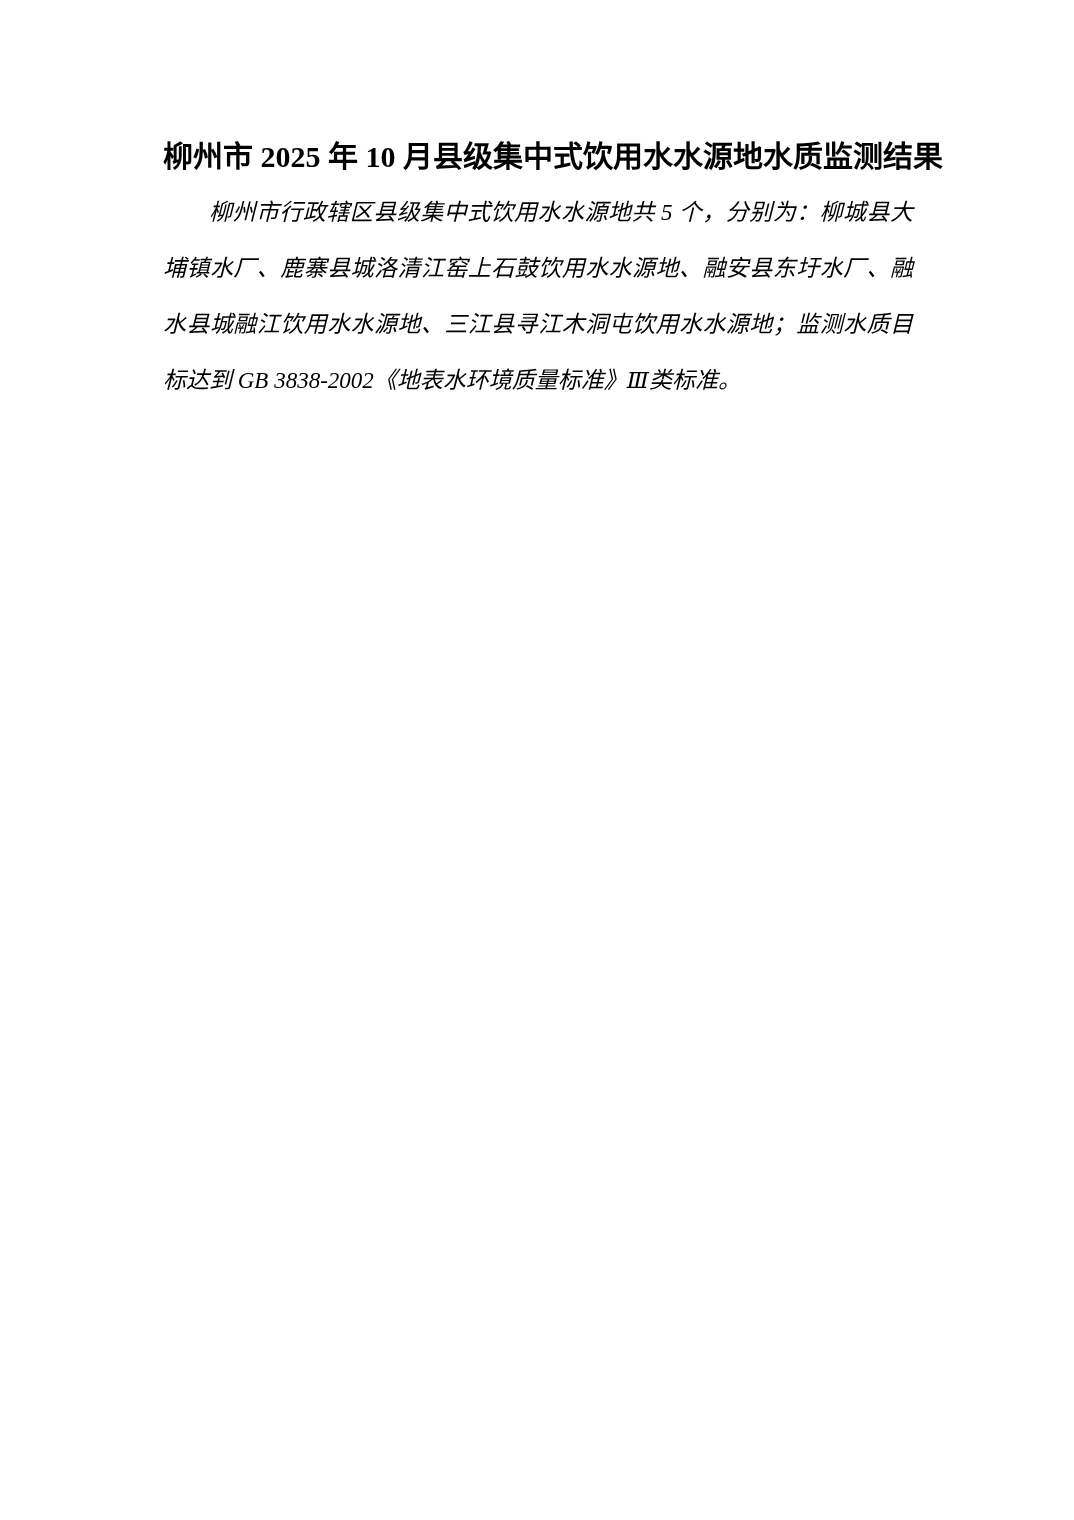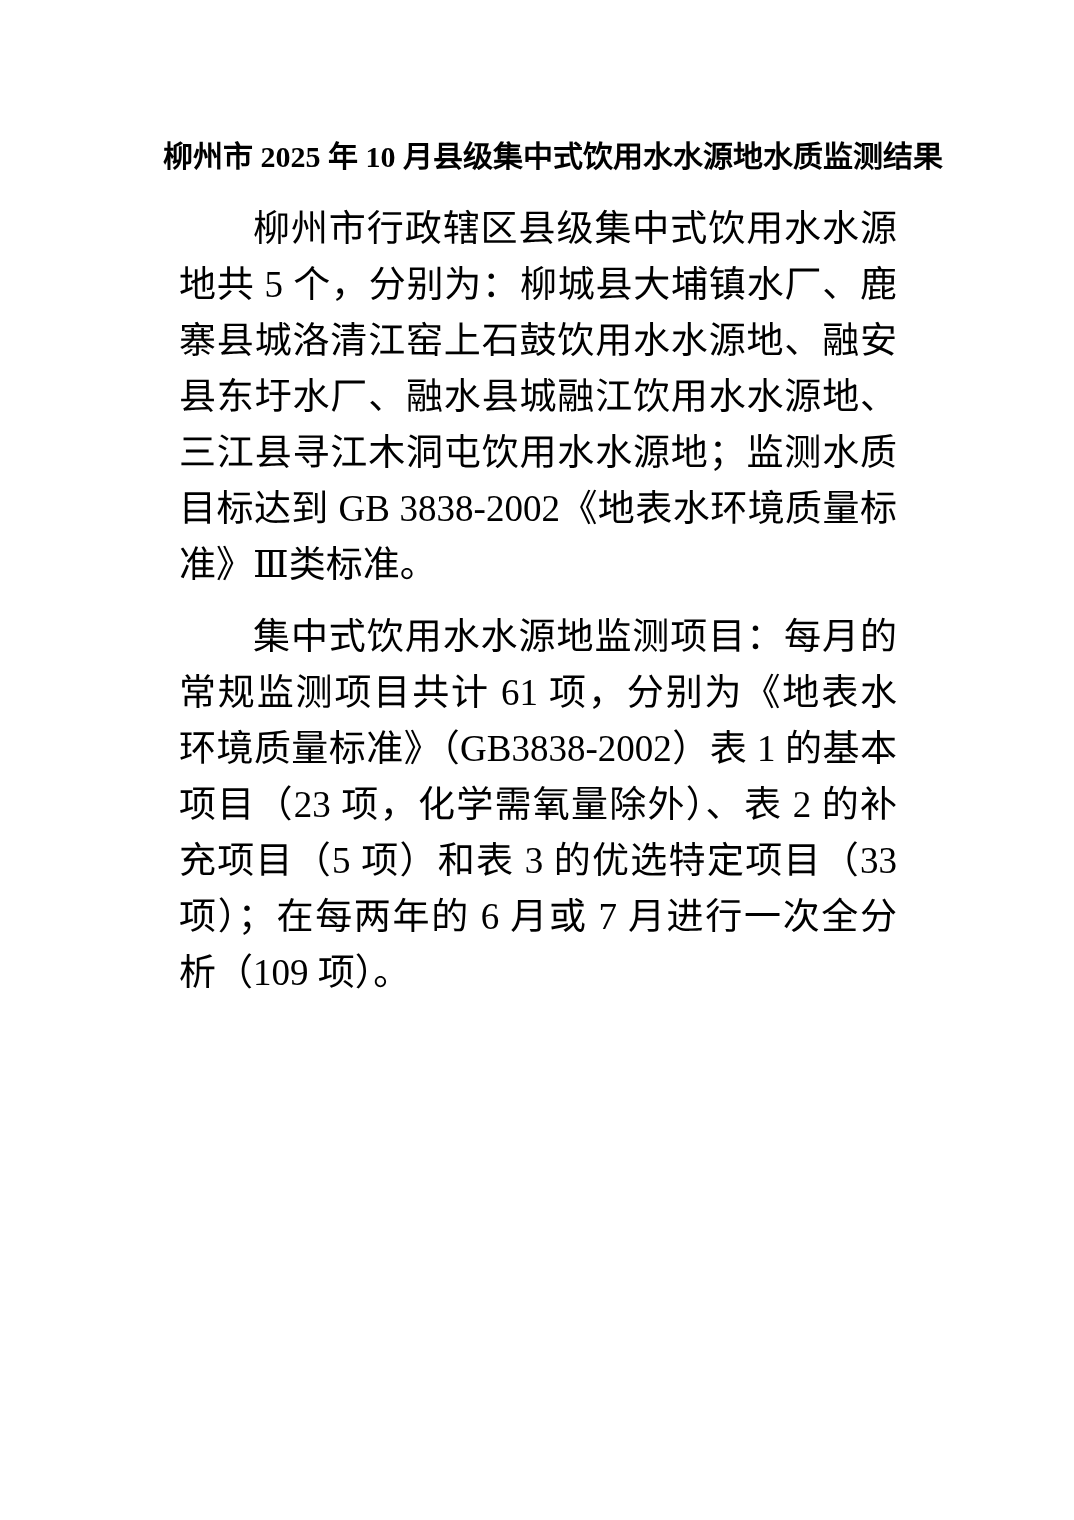--- a/index.html
+++ b/index.html
@@ -25,31 +25,31 @@
   .doc-title {
     margin: 0;
     font-size: 30px;
     font-weight: bold;
     line-height: 56px;
     text-align: center;
     white-space: nowrap;
     letter-spacing: 0px;
   }
   .para {
-    margin: 16px;
-    font-size: 37px;
+    margin: 0;
+    font-size: 23px;
     line-height: 56px;
     text-align: justify;
     text-justify: inter-character;
     text-indent: 2em;
     word-break: break-all;
+    font-style: italic;
   }
 </style>
 </head>
 <body>
 
 <div class="page">
   <div class="content">
     <h1 class="doc-title">柳州市 2025 年 10 月县级集中式饮用水水源地水质监测结果</h1>
     <p class="para">柳州市行政辖区县级集中式饮用水水源地共 5 个，分别为：柳城县大埔镇水厂、鹿寨县城洛清江窑上石鼓饮用水水源地、融安县东圩水厂、融水县城融江饮用水水源地、三江县寻江木洞屯饮用水水源地；监测水质目标达到 GB 3838-2002《地表水环境质量标准》Ⅲ类标准。</p>
-    <p class="para">集中式饮用水水源地监测项目：每月的常规监测项目共计 61 项，分别为《地表水环境质量标准》（GB3838-2002）表 1 的基本项目（23 项，化学需氧量除外）、表 2 的补充项目（5 项）和表 3 的优选特定项目（33 项）；在每两年的 6 月或 7 月进行一次全分析（109 项）。</p>
   </div>
 </div>
 
 </body></html>

